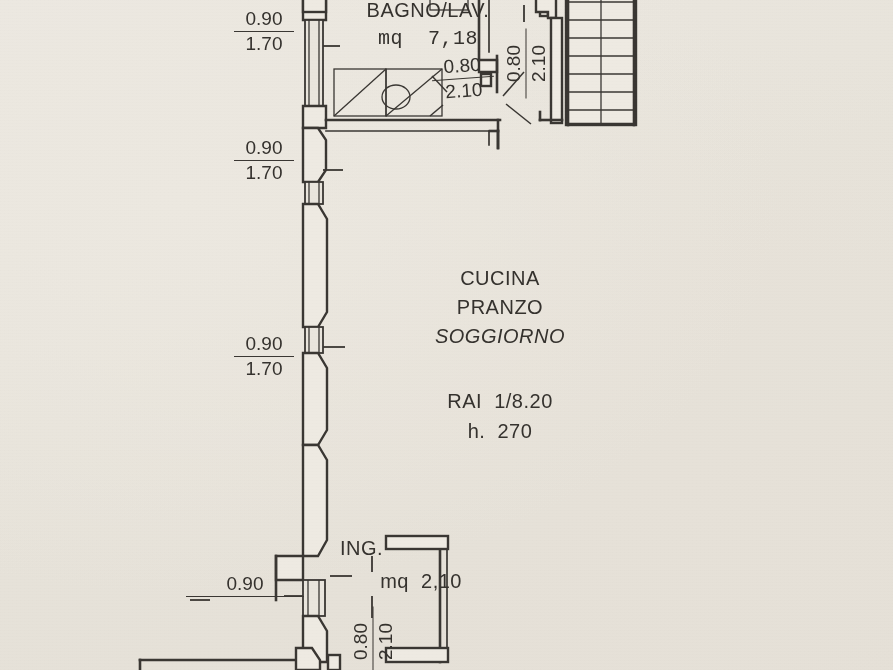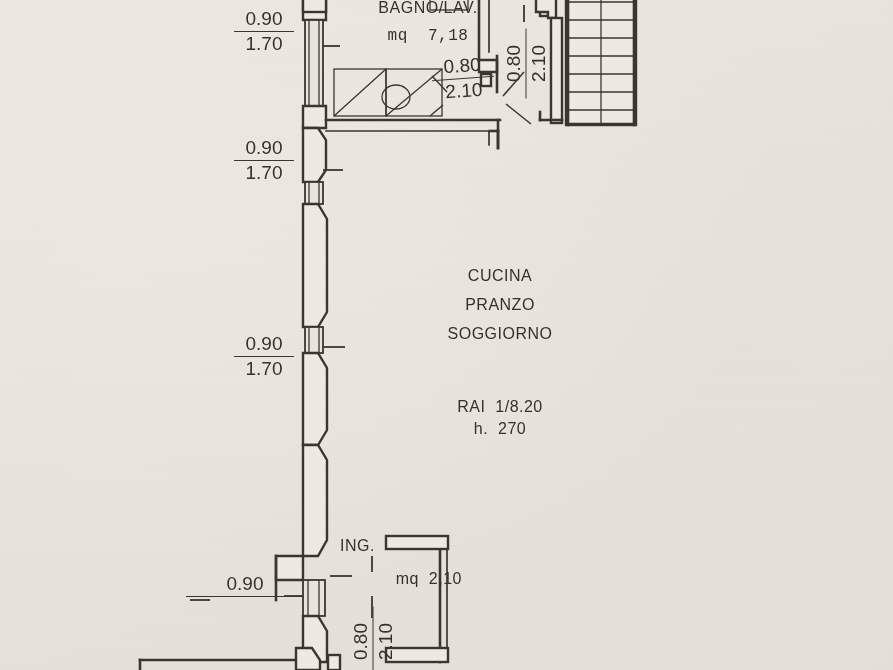--- a/index.html
+++ b/index.html
@@ -20,21 +20,21 @@
   }
   #plan-svg{position:absolute;left:0;top:0;width:893px;height:670px;}
   .lbl{
     position:absolute;
     color:#35322e;
     font-family:"Liberation Sans", sans-serif;
     white-space:pre;
     letter-spacing:0.5px;
     line-height:1.05;
   }
-  .lbl-room{font-size:16px;text-align:center;}
+  .lbl-room{font-size:20px;text-align:center;}
   .rot90{transform:rotate(-90deg);}
   .dimstack{position:absolute;text-align:center;color:#35322e;font-size:19px;}
   .dimstack .top{display:block;padding:0 2px;}
   .dimstack .rule{display:block;height:0;border-top:1.6px solid #3a3733;margin:1px 0 1px 0;}
   .dimstack .bot{display:block;padding:0 2px;}
   .grain{
     position:absolute;left:0;top:0;width:893px;height:670px;
     pointer-events:none;
     opacity:.30;
     background:
@@ -204,22 +204,22 @@
 
       <line class="tick" x1="190" y1="600" x2="210" y2="600"></line>
     </g>
   </svg>
 
   <div class="lbl lbl-room" style="left:348px;top:0px;width:160px;">BAGNO/LAV.</div>
   <div class="lbl lbl-room" style="left:348px;top:28px;width:160px;font-family:Liberation Mono, monospace;">mq  7,18</div>
 
   <div class="lbl lbl-room" style="left:400px;top:268px;width:200px;">CUCINA</div>
   <div class="lbl lbl-room" style="left:400px;top:297px;width:200px;">PRANZO</div>
-  <div class="lbl lbl-room" style="left:400px;top:326px;width:200px;">SOGGIORNO</div>
-  <div class="lbl lbl-room" style="left:400px;top:391px;width:200px;margin-top:8px;">RAI  1/8.20</div>
+  <div class="lbl lbl-room" style="left:400px;top:326px;width:200px;font-style:italic;">SOGGIORNO</div>
+  <div class="lbl lbl-room" style="left:400px;top:391px;width:200px;">RAI  1/8.20</div>
   <div class="lbl lbl-room" style="left:400px;top:421px;width:200px;">h.  270</div>
 
   <div class="lbl lbl-room" style="left:340px;top:538px;width:110px;text-align:left;">ING.</div>
   <div class="lbl lbl-room" style="left:332px;top:571px;width:130px;text-align:right;">mq  2,10</div>
 
   <div class="dimstack" style="left:234px;top:8px;width:60px;">
     <span class="top">0.90</span>
     <span class="rule"></span>
     <span class="bot">1.70</span>
   </div>

